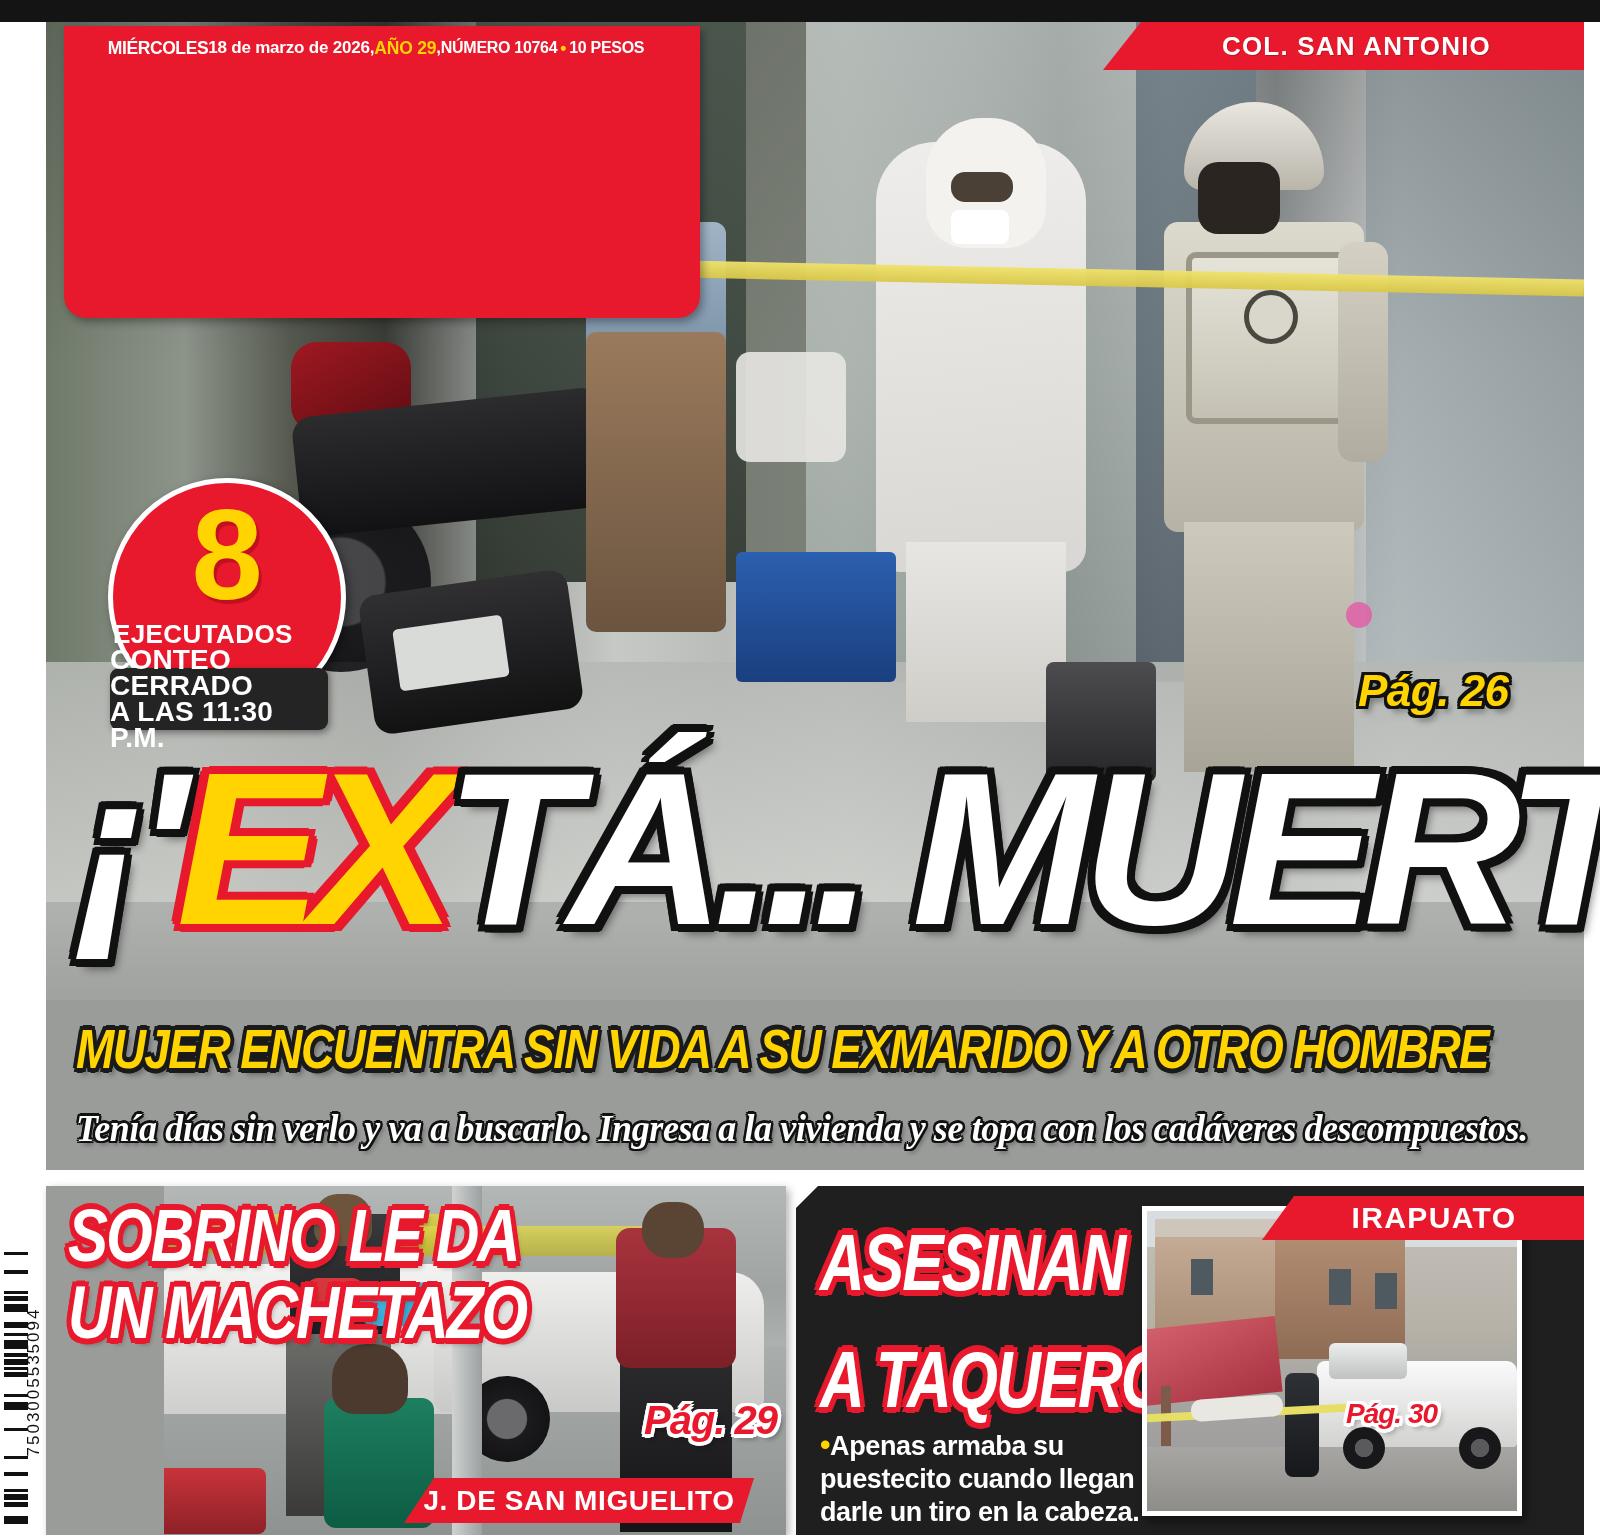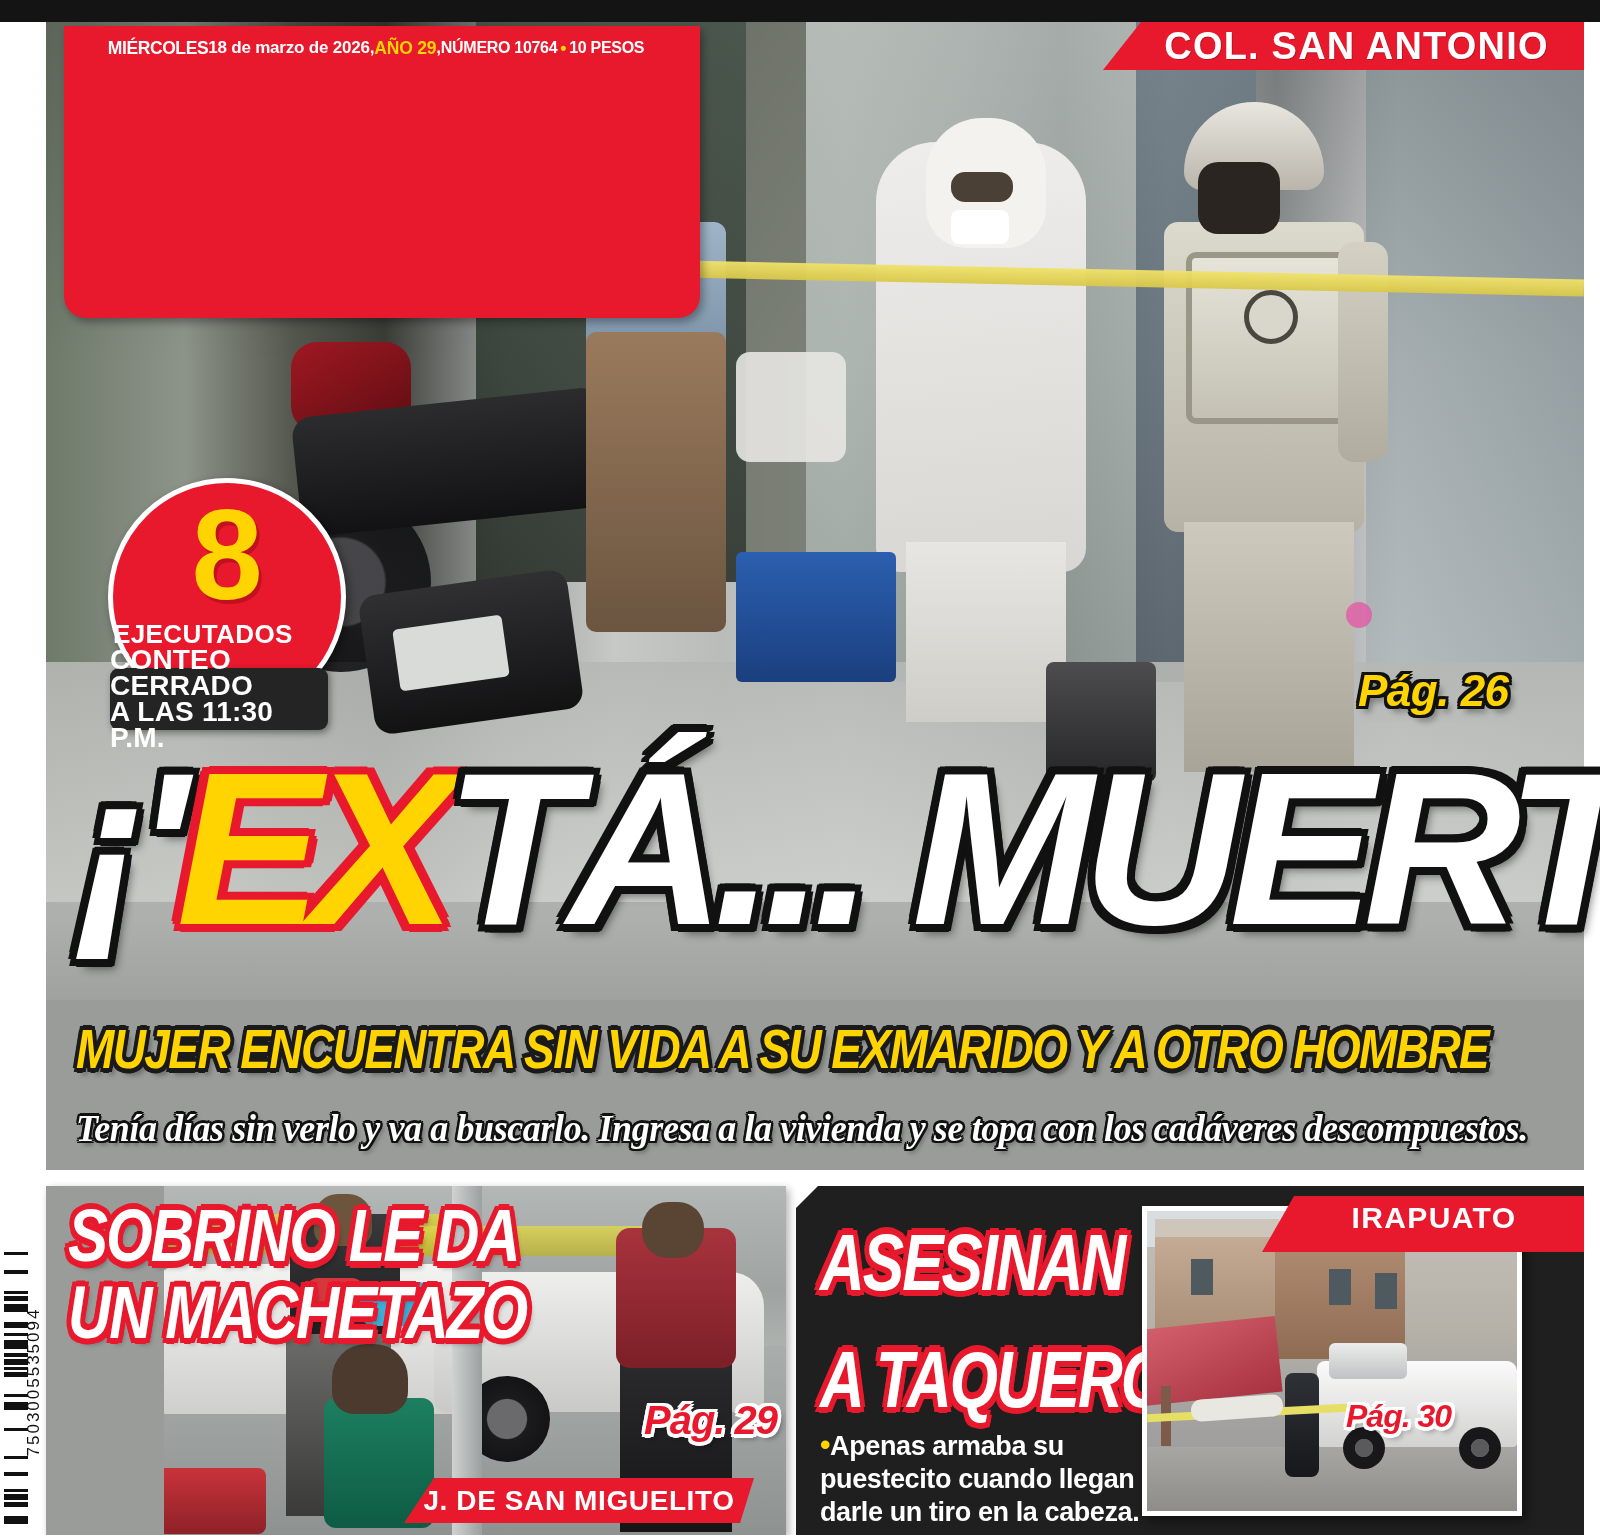--- a/index.html
+++ b/index.html
@@ -129,21 +129,21 @@
   
   .loc-flag{
     position:absolute;left:1103px;top:22px;width:481px;height:48px;
     background:#e8192c;
     clip-path:polygon(38px 0,100% 0,100% 100%,0 100%);
     box-shadow:4px 4px 8px rgba(0,0,0,.35);
   }
   .loc-flag span{
     position:absolute;left:0;top:0;width:481px;height:48px;
     display:flex;align-items:center;justify-content:center;
-    color:#ffffff;font-weight:900;font-size:38px;letter-spacing:1.2px;
+    color:#ffffff;font-weight:900;font-size:26px;letter-spacing:1.2px;
     text-shadow:1px 1px 0 rgba(0,0,0,.2);padding-left:26px;box-sizing:border-box;
   }
 
   
   .count-circle{
     position:absolute;left:108px;top:478px;width:228px;height:228px;
     border-radius:50%;background:#e8192c;border:5px solid #ffffff;
     box-shadow:3px 4px 10px rgba(0,0,0,.4);
   }
   .count-num{
@@ -324,32 +324,32 @@
   .brp-tentp{position:absolute;left:14px;top:175px;width:10px;height:60px;background:#7d5a4a;}
   .brp-truck{position:absolute;left:170px;top:150px;width:200px;height:86px;background:linear-gradient(180deg,#fafafa,#d2d3d1);border-radius:8px 10px 4px 4px;}
   .brp-cab{position:absolute;left:182px;top:132px;width:78px;height:36px;background:linear-gradient(180deg,#eceded,#bfc2c2);border-radius:6px;}
   .brp-tw1{position:absolute;left:196px;top:216px;width:42px;height:42px;border-radius:50%;background:radial-gradient(circle,#5a5a5c 30%,#18181a 32%);}
   .brp-tw2{position:absolute;left:312px;top:216px;width:42px;height:42px;border-radius:50%;background:radial-gradient(circle,#5a5a5c 30%,#18181a 32%);}
   .brp-tape{position:absolute;left:0;top:198px;width:200px;height:8px;background:#e7de65;transform:rotate(-3deg);}
   .brp-body{position:absolute;left:44px;top:186px;width:92px;height:22px;background:#e9e7e2;border-radius:10px;transform:rotate(-4deg);}
   .brp-officer{position:absolute;left:138px;top:162px;width:34px;height:104px;background:linear-gradient(180deg,#2e3136,#16181b);border-radius:8px;}
   .brp-road{position:absolute;left:0;top:236px;width:370px;height:64px;background:linear-gradient(180deg,#a7a6a2,#8e8d8a);}
   .irapuato-flag{
-    position:absolute;left:1262px;top:1196px;width:322px;height:56px;
+    position:absolute;left:1262px;top:1196px;width:322px;height:44px;
     background:#e8192c;clip-path:polygon(32px 0,100% 0,100% 100%,0 100%);
     box-shadow:3px 3px 7px rgba(0,0,0,.4);
   }
   .irapuato-flag span{
     position:absolute;left:0;top:0;width:322px;height:44px;
     display:flex;align-items:center;justify-content:center;padding-left:22px;box-sizing:border-box;
     color:#ffffff;font-weight:900;font-size:30px;letter-spacing:1.4px;
   }
   .pag30{
     position:absolute;left:1346px;top:1398px;
-    color:#e8192c;font-weight:900;font-style:italic;font-size:32px;letter-spacing:-1px;
+    color:#e8192c;font-weight:900;font-style:italic;font-size:28px;letter-spacing:-1px;
     text-shadow:
       -3px -3px 0 #fff,3px -3px 0 #fff,-3px 3px 0 #fff,3px 3px 0 #fff,
       0 -3.5px 0 #fff,0 3.5px 0 #fff,-3.5px 0 0 #fff,3.5px 0 0 #fff,
       4px 5px 5px rgba(0,0,0,.35);
   }
 
   
   .barcode{
     position:absolute;left:4px;top:1252px;width:38px;height:272px;
   }

